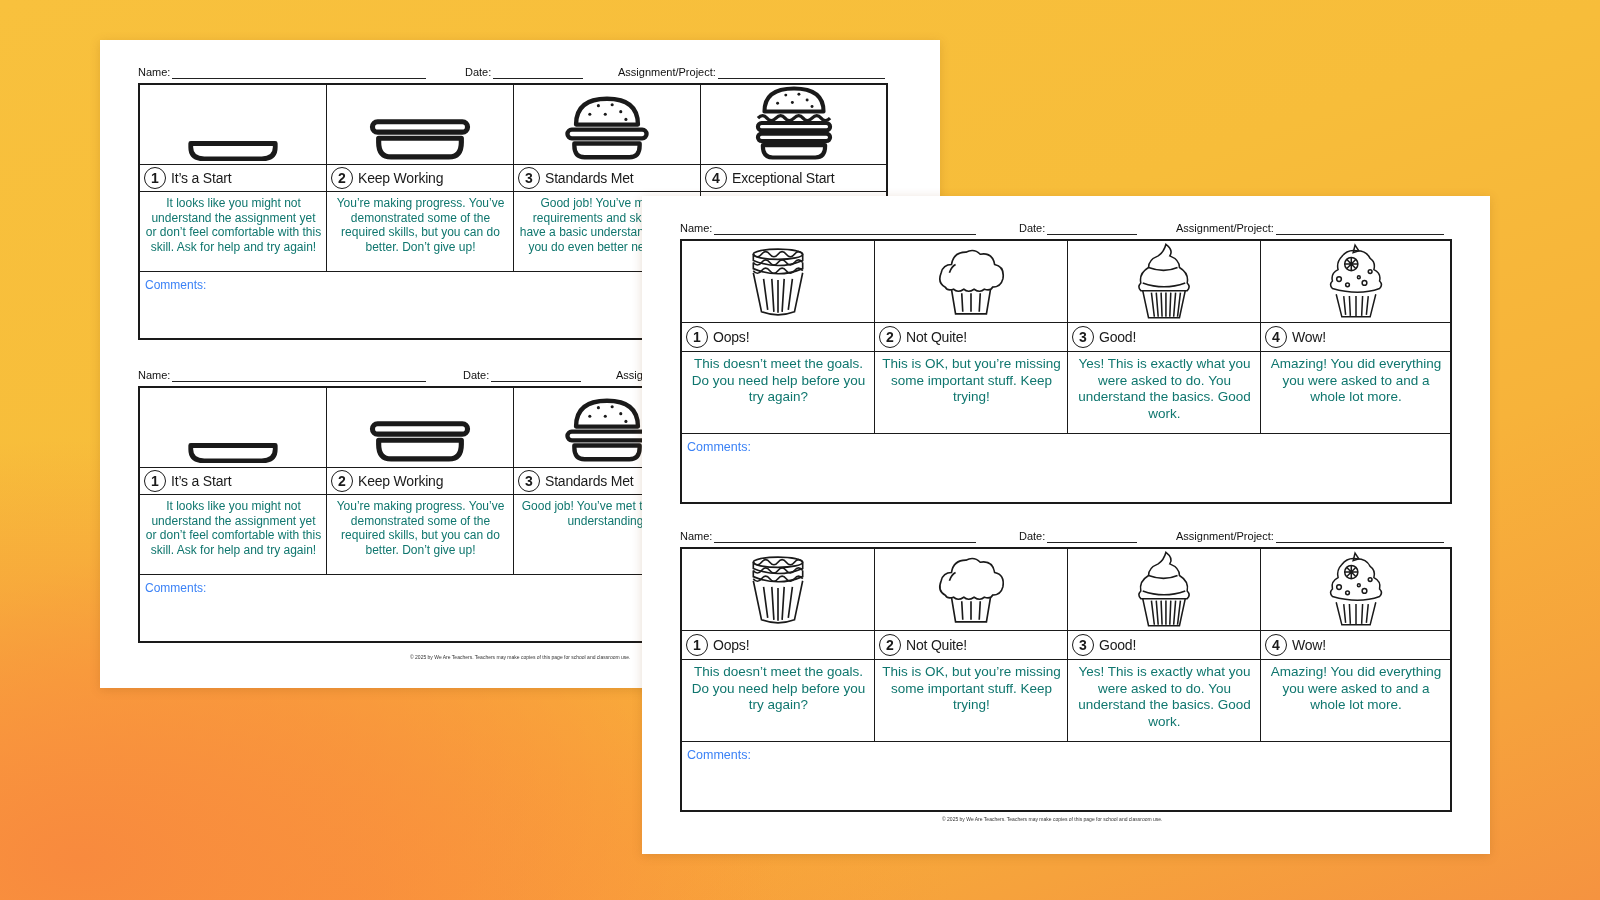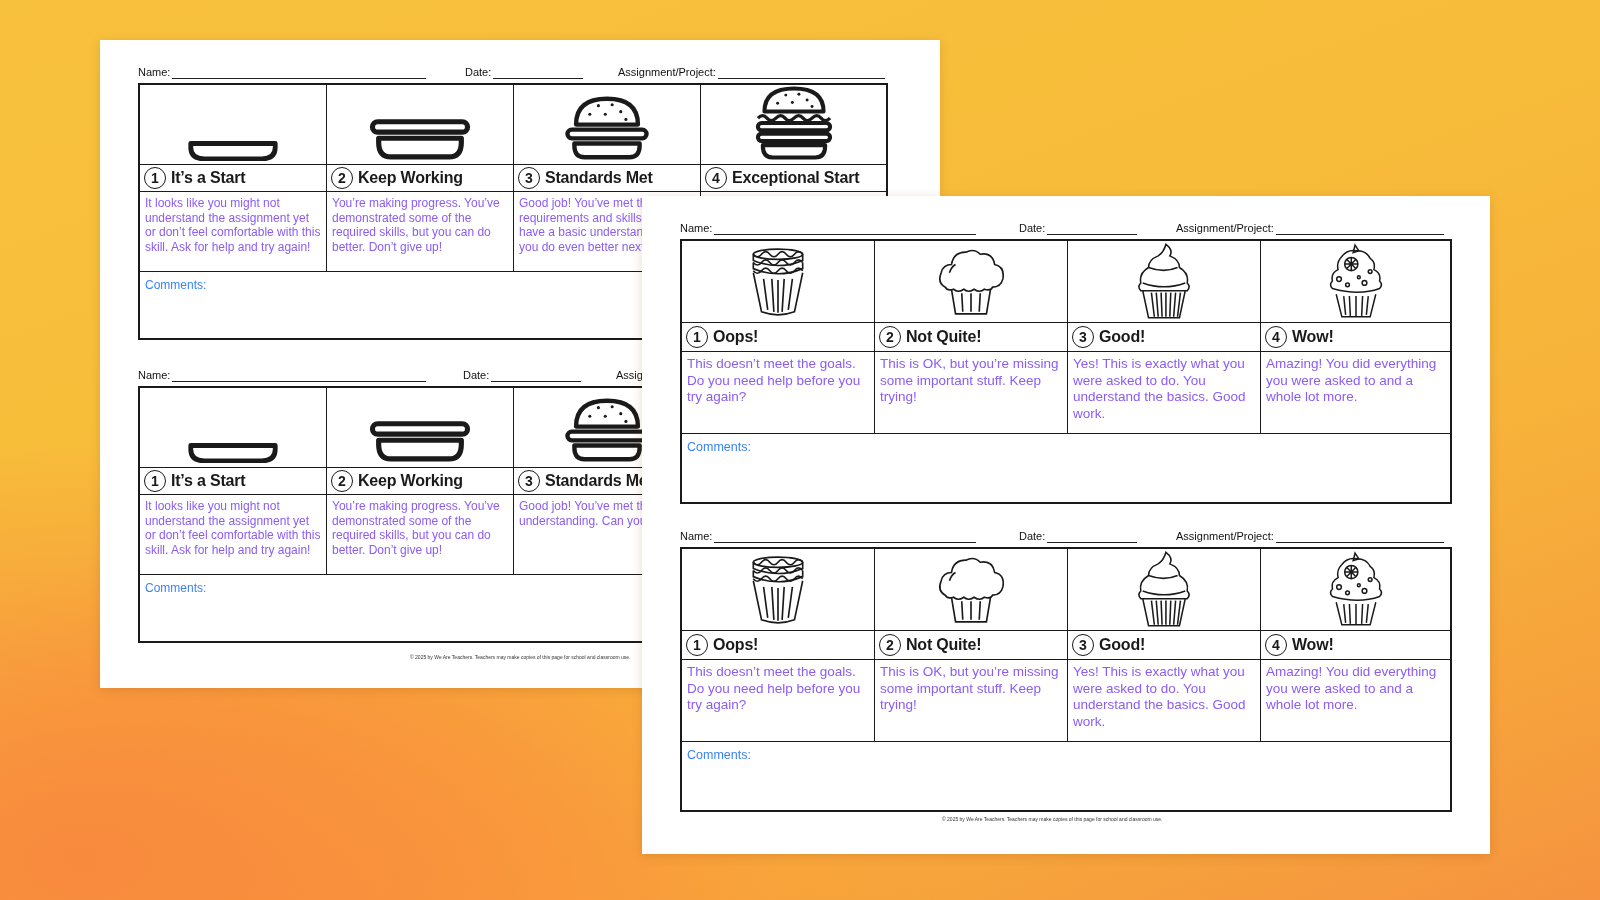--- a/index.html
+++ b/index.html
@@ -47,22 +47,22 @@
   .row-title { display: grid; border-bottom: 1.5px solid #1a1a1a; }
   .row-desc { display: grid; border-bottom: 1.5px solid #1a1a1a; }
 
   .img-cell { display: flex; align-items: flex-end; justify-content: center; }
   .title-cell { display: flex; align-items: center; padding-left: 4px; }
   .num {
     display: inline-flex; align-items: center; justify-content: center;
     width: 22px; height: 22px; border: 1.5px solid #1a1a1a; border-radius: 50%;
     font-size: 14px; font-weight: bold; color: #1a1a1a; margin-right: 5px; flex: none;
   }
-  .title-text { font-size: 16px; font-weight: bold; color: #1a1a1a; letter-spacing: -0.2px; }
-  .desc-cell { padding: 4px 4px 2px 5px; font-size: 12px; line-height: 14.6px; color: #8b5cf6; }
+  .title-text { font-size: 14px; font-weight: normal; color: #1a1a1a; letter-spacing: -0.2px; }
+  .desc-cell { padding: 4px 4px 2px 5px; font-size: 12px; line-height: 14.6px; color: #0f766e; text-align: center; }
   .comments { padding: 6px 5px; font-size: 12px; color: #3b82f6; }
 
   .footer-note {
     position: absolute; font-size: 5px; color: #333; white-space: nowrap;
   }
 
   svg { display: block; }
 </style>
 </head>
 <body>

